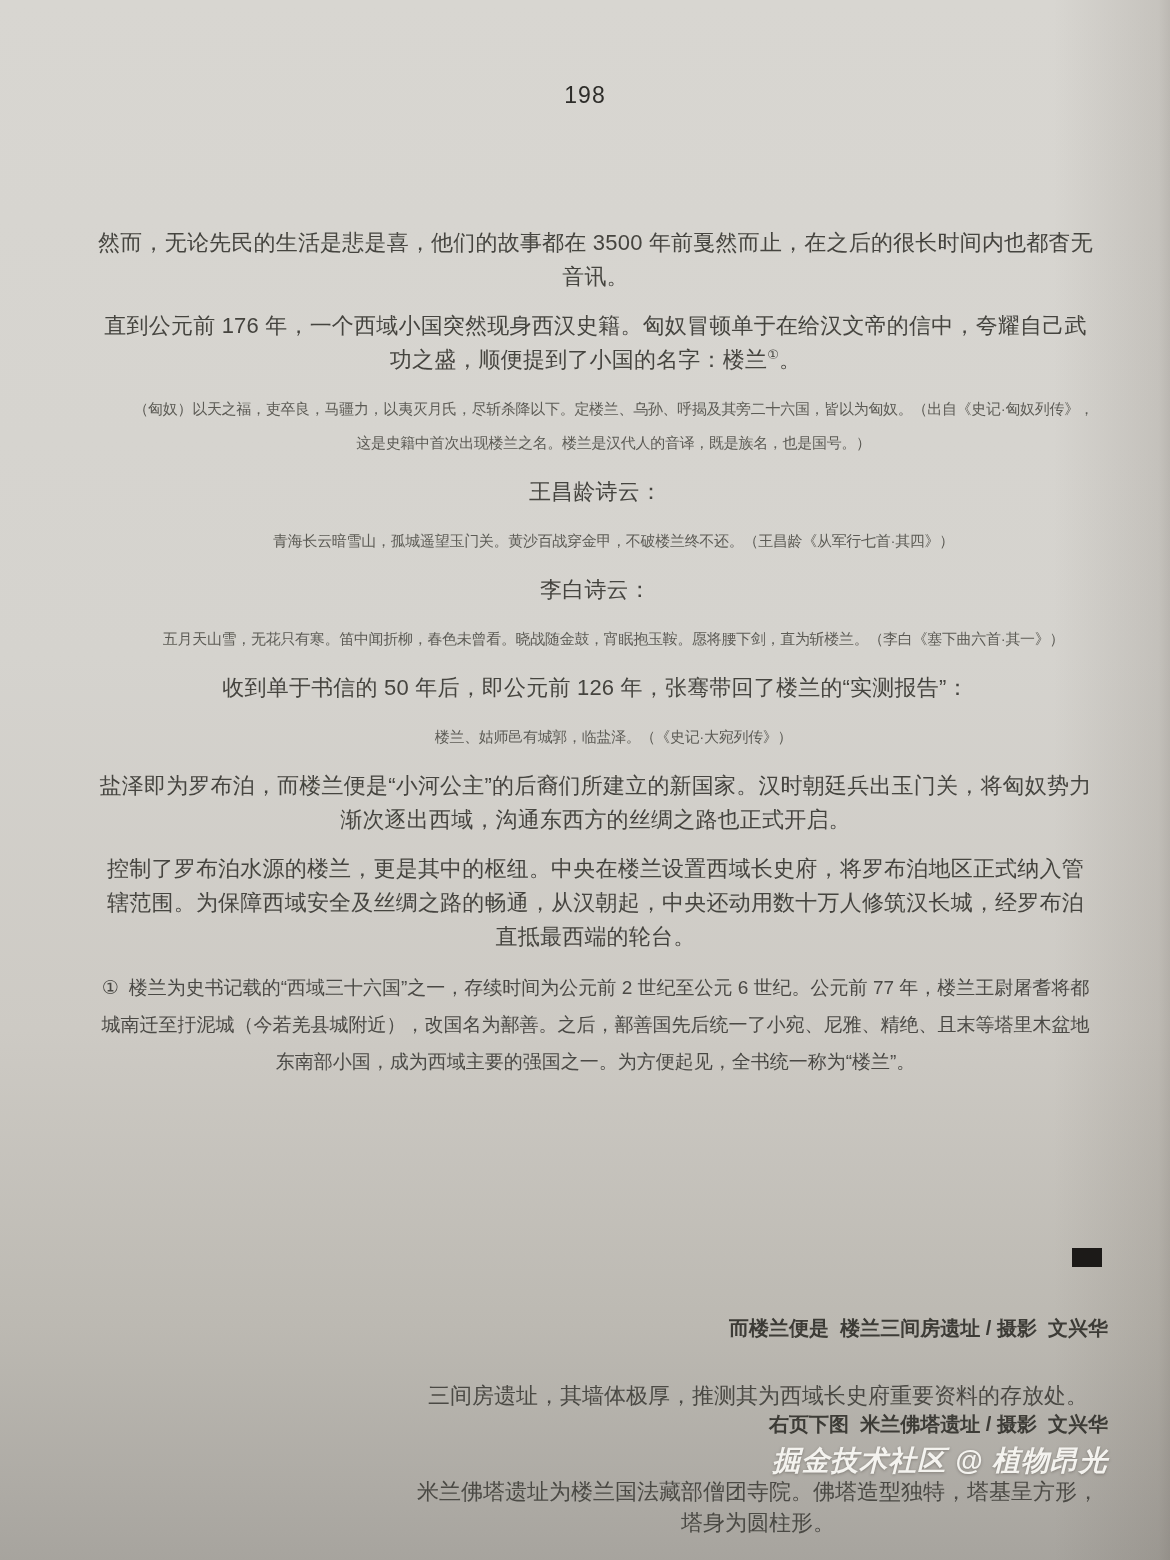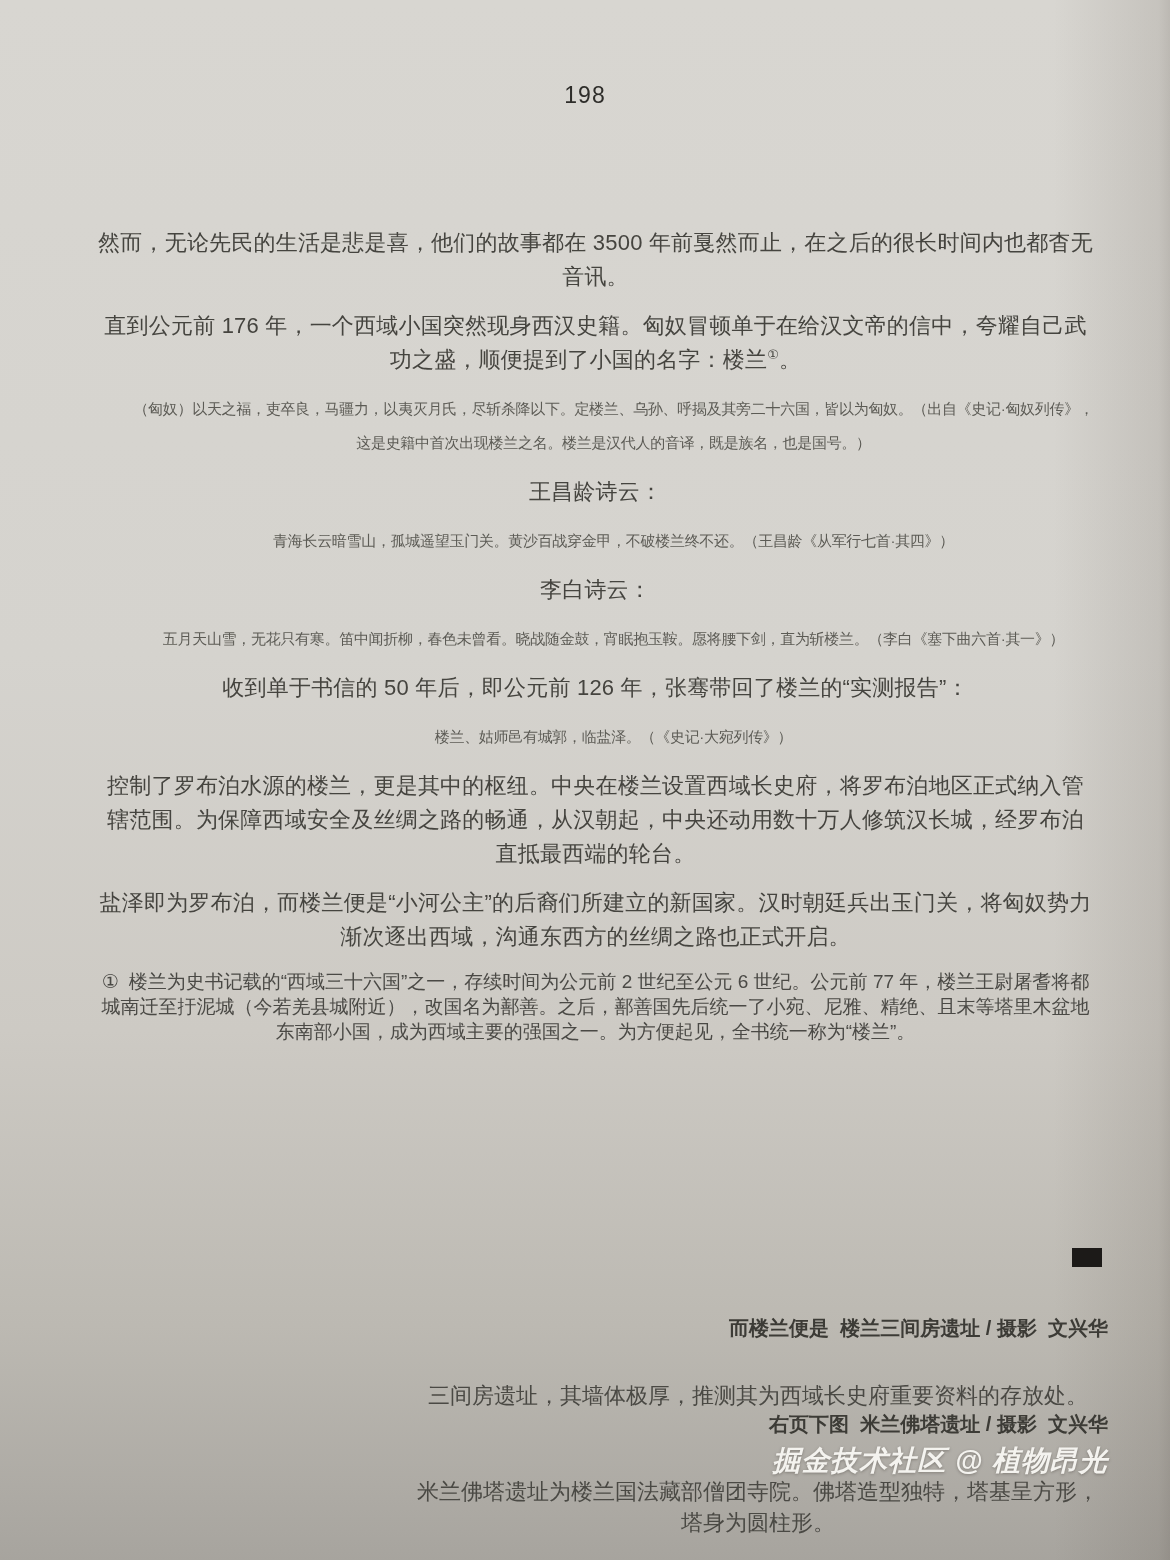--- a/index.html
+++ b/index.html
@@ -33,21 +33,21 @@
     padding-left:36px;
     color:#5c5b55;
     font-size:15px;
     letter-spacing:-0.3px;
   }
   sup.fn-ref{
     font-size:13px;vertical-align:super;line-height:0;
   }
   .footnote{
     margin-top:32px;
-    font-size:19px;line-height:25px;
+    font-size:19px;line-height:37px;
     color:#4a4945;letter-spacing:0;
   }
   .fn-marker{margin-right:10px;}
   .marker-square{
     position:absolute;top:1248px;right:68px;
     width:30px;height:19px;
     background:#1c1a18;
   }
   .caption{
     position:absolute;right:62px;width:700px;
@@ -92,23 +92,23 @@
     <p class="quote">青海长云暗雪山，孤城遥望玉门关。黄沙百战穿金甲，不破楼兰终不还。（王昌龄《从军行七首·其四》）</p>
 
     <p class="para">李白诗云：</p>
 
     <p class="quote">五月天山雪，无花只有寒。笛中闻折柳，春色未曾看。晓战随金鼓，宵眠抱玉鞍。愿将腰下剑，直为斩楼兰。（李白《塞下曲六首·其一》）</p>
 
     <p class="para">收到单于书信的 50 年后，即公元前 126 年，张骞带回了楼兰的“实测报告”：</p>
 
     <p class="quote">楼兰、姑师邑有城郭，临盐泽。（《史记·大宛列传》）</p>
 
+    <p class="para">盐泽即为罗布泊，而楼兰便是“小河公主”的后裔们所建立的新国家。汉时朝廷兵出玉门关，将匈奴势力渐次逐出西域，沟通东西方的丝绸之路也正式开启。</p>
+
     <p class="para">控制了罗布泊水源的楼兰，更是其中的枢纽。中央在楼兰设置西域长史府，将罗布泊地区正式纳入管辖范围。为保障西域安全及丝绸之路的畅通，从汉朝起，中央还动用数十万人修筑汉长城，经罗布泊直抵最西端的轮台。</p>
-
-    <p class="para">盐泽即为罗布泊，而楼兰便是“小河公主”的后裔们所建立的新国家。汉时朝廷兵出玉门关，将匈奴势力渐次逐出西域，沟通东西方的丝绸之路也正式开启。</p>
 
     <p class="footnote"><span class="fn-marker">①</span><span>楼兰为史书记载的“西域三十六国”之一，存续时间为公元前 2 世纪至公元 6 世纪。公元前 77 年，楼兰王尉屠耆将都城南迁至扜泥城（今若羌县城附近），改国名为鄯善。之后，鄯善国先后统一了小宛、尼雅、精绝、且末等塔里木盆地东南部小国，成为西域主要的强国之一。为方便起见，全书统一称为“楼兰”。</span></p>
   </div>
 
   <div class="marker-square"></div>
 
   <div class="caption caption-1">
     <div class="caption-title">而楼兰便是  楼兰三间房遗址 / 摄影  文兴华</div>
     <div class="caption-desc">三间房遗址，其墙体极厚，推测其为西域长史府重要资料的存放处。</div>
   </div>

